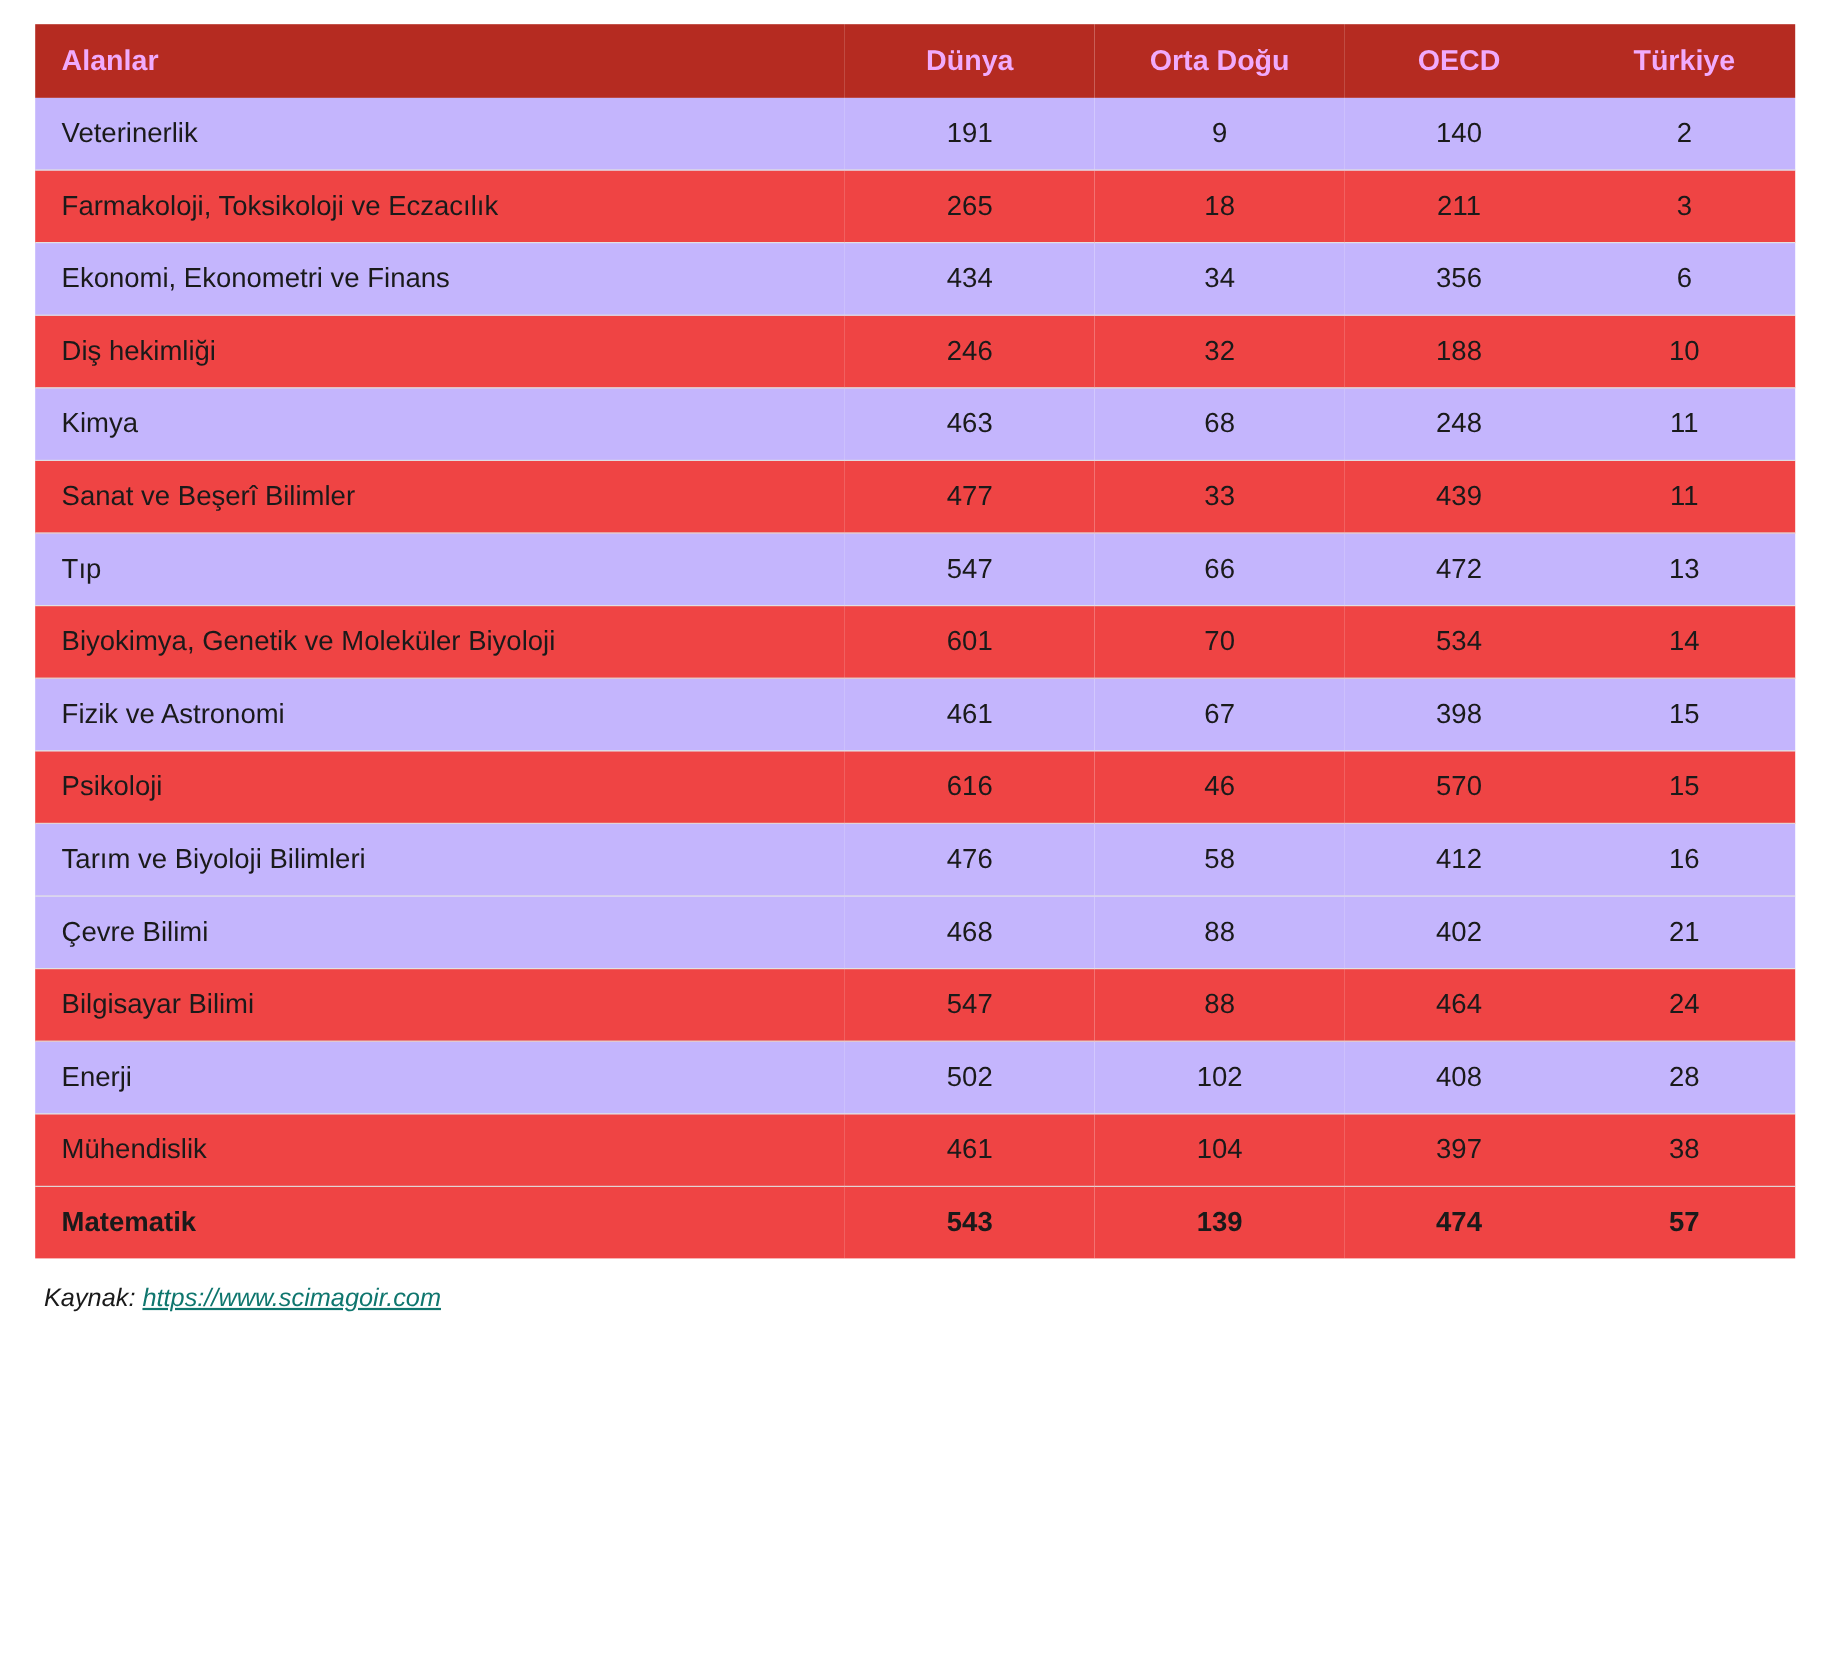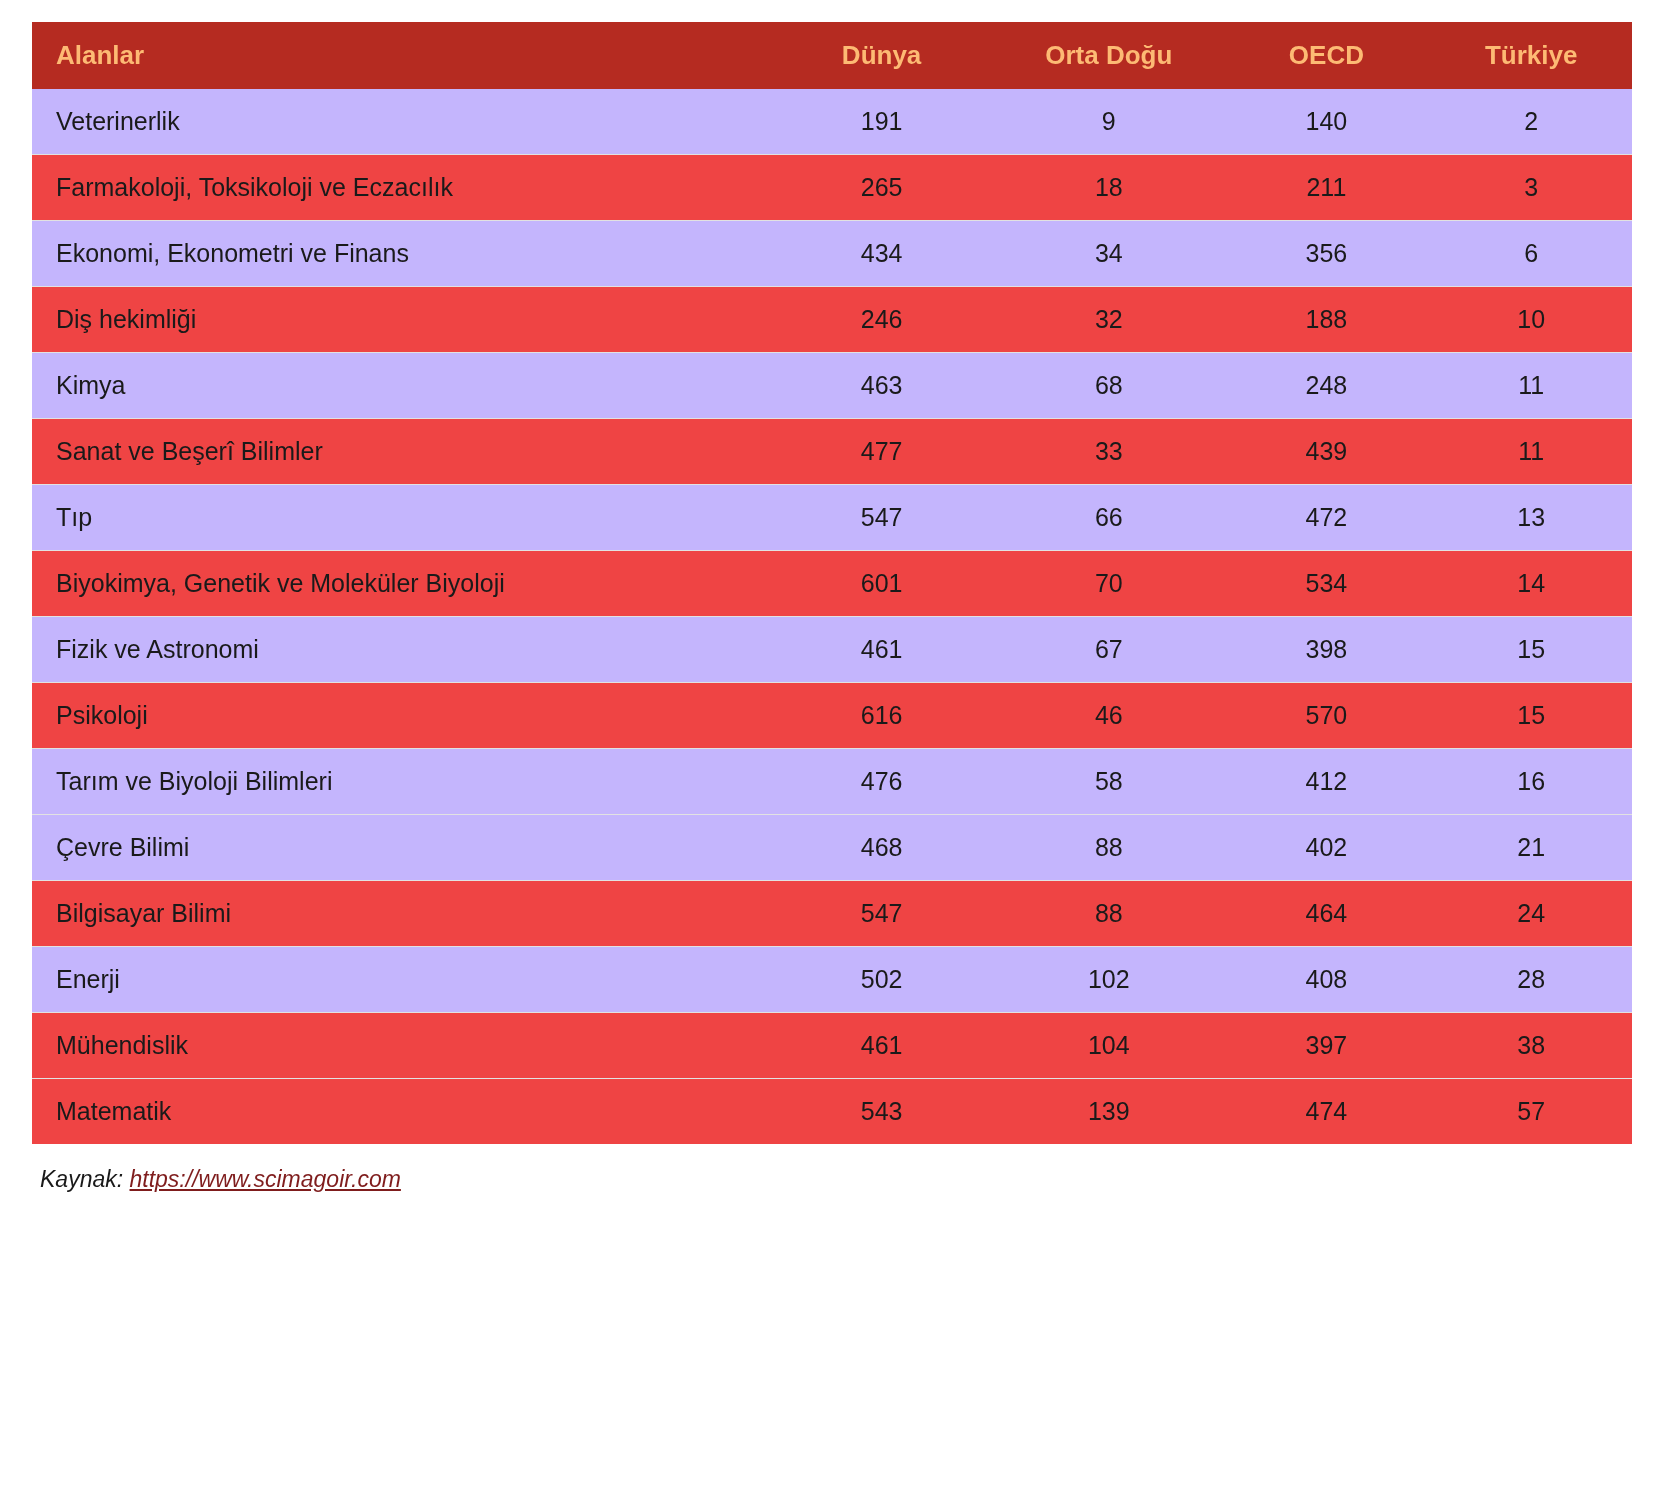--- a/index.html
+++ b/index.html
@@ -21,21 +21,21 @@
     padding: 22px 32px 0 32px;
     position: relative;
   }
   table.data-table {
     width: 1600px;
     border-collapse: collapse;
     table-layout: fixed;
   }
   table.data-table thead th {
     background: #b52b21;
-    color: #fdba74;
+    color: #f0abfc;
     font-size: 26px;
     font-weight: bold;
     padding: 18px 20px;
     text-align: center;
     white-space: nowrap;
   }
   table.data-table thead th.col-name {
     text-align: left;
     padding-left: 24px;
   }
@@ -51,35 +51,36 @@
     padding-left: 24px;
   }
   table.data-table tbody tr.odd td {
     background: #c4b5fd;
   }
   table.data-table tbody tr.even td {
     background: #ef4444;
   }
   table.data-table tbody tr:last-child td {
     border-bottom: none;
+    font-weight: bold;
   }
   col.c-name { width: 46%; }
   col.c-v1 { width: 14.2%; }
   col.c-v2 { width: 14.2%; }
   col.c-v3 { width: 13.0%; }
   col.c-v4 { width: 12.6%; }
   .source {
     margin-top: 22px;
     padding-left: 8px;
     font-size: 23px;
     font-style: italic;
     color: #1a1a1a;
   }
   .source a {
-    color: #7f1d1d;
+    color: #0f766e;
     text-decoration: underline;
   }
 </style>
 </head>
 <body>
 
 <div class="page">
 
   <table class="data-table">
     <colgroup>

